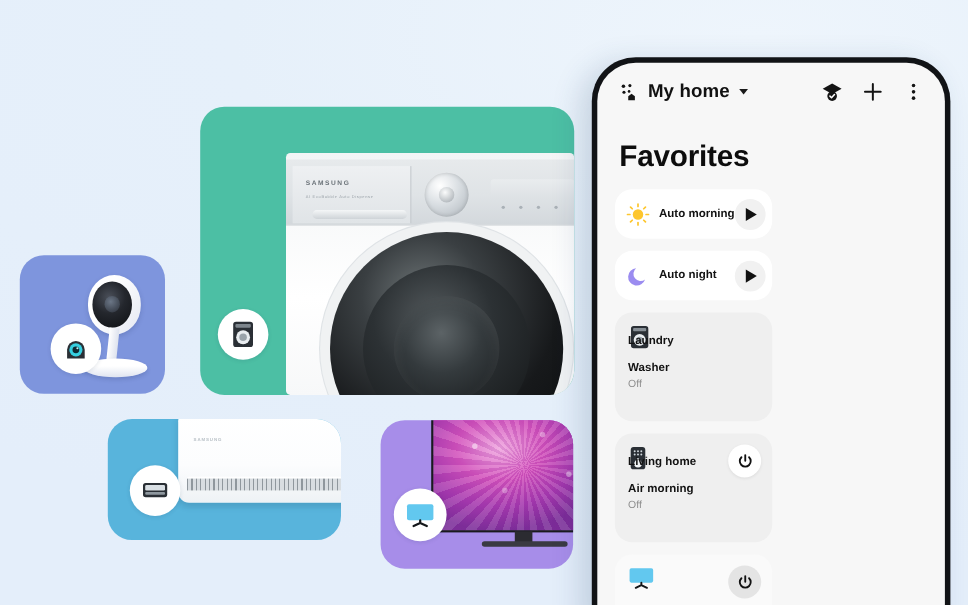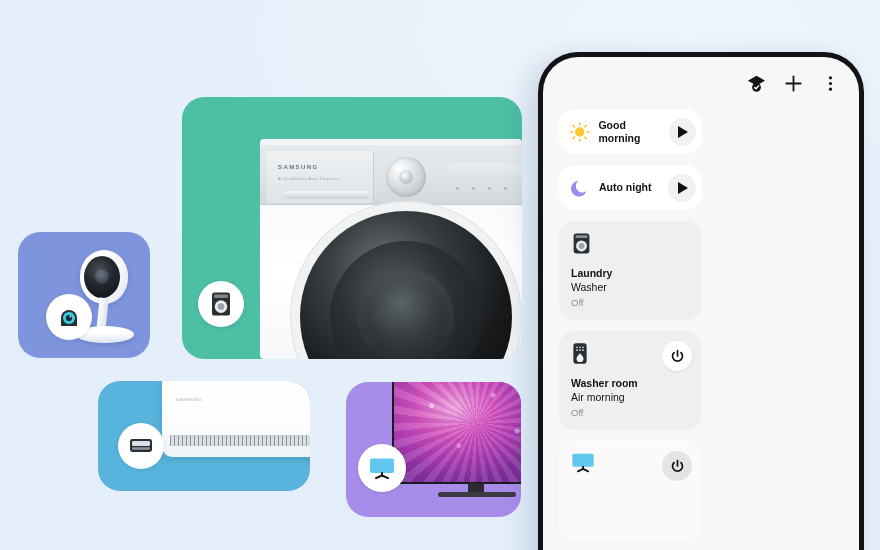--- a/index.html
+++ b/index.html
@@ -239,23 +239,23 @@
   }
   .device-card.elevated { background:#fafafa; }
   .dev-top { display:flex; align-items:flex-start; }
   .pwr {
     position:absolute; right: 10px; top: 10px;
     width: 30px; height: 30px; border-radius: 50%;
     background: #e4e4e4;
     display:flex; align-items:center; justify-content:center;
   }
   .pwr.on { background:#ffffff; box-shadow: 0 1px 3px rgba(0,0,0,.08); }
-  .dev-text { position:absolute; left:12px; bottom:10px; }
+  .dev-text { position:absolute; left:12px; bottom:26px; }
   .dev-room { font-size: 10.5px; font-weight: 700; color:#121212; line-height:1.32; }
-  .dev-name { font-size: 10.5px; font-weight: 400; color:#121212; line-height:1.32; }
+  .dev-name { font-size: 10.5px; font-weight: 700; color:#121212; line-height:1.32;margin-top:10px; }
   .dev-status { font-size: 9.5px; color:#8e8e8e; line-height:1.5; margin-top:1px; }
 
   
   .glyph { display:block; }
 </style>
 </head>
 <body>
 
 <div id="stage">
 
@@ -327,55 +327,67 @@
         <rect x="2" y="2.5" width="24" height="14.5" rx="1.8" fill="#62c8ef"></rect>
         <path d="M14 17 L14 19.5 M14 19.5 L8 22.2 M14 19.5 L20 22.2" stroke="#14171a" stroke-width="2" fill="none" stroke-linecap="round"></path>
       </svg>
     </div>
   </div>
 
   <div id="phone">
     <div id="screen">
 
       <div id="app-bar">
+        <div id="home-picker">
+          <svg width="17" height="17" viewBox="0 0 18 18">
+            <circle cx="4" cy="3.6" r="1.7" fill="#141414"></circle>
+            <circle cx="10.2" cy="3" r="1.5" fill="#141414"></circle>
+            <circle cx="4.5" cy="9.4" r="1.5" fill="#141414"></circle>
+            <circle cx="9.4" cy="8.6" r="1.3" fill="#141414"></circle>
+            <path d="M8.6 17 L8.6 13.2 L11.8 10.8 L15 13.2 L15 17 Z" fill="#141414"></path>
+          </svg>
+          <span id="home-title">My home</span>
+          <span class="caret"></span>
+        </div>
         <div id="bar-actions">
           <svg width="21" height="21" viewBox="0 0 22 22">
             <path d="M11 3 L20 8 L11 13 L2 8 Z" fill="#141414"></path>
             <circle cx="11" cy="15" r="4.6" fill="#141414"></circle>
             <path d="M8.9 15.1 L10.4 16.6 L13.2 13.5" stroke="#ffffff" stroke-width="1.5" fill="none" stroke-linecap="round" stroke-linejoin="round"></path>
           </svg>
           <svg width="21" height="21" viewBox="0 0 22 22">
             <path d="M11 3.5 L11 18.5 M3.5 11 L18.5 11" stroke="#141414" stroke-width="1.9" stroke-linecap="round"></path>
           </svg>
           <svg width="21" height="21" viewBox="0 0 22 22">
             <circle cx="11" cy="5" r="1.7" fill="#141414"></circle>
             <circle cx="11" cy="11" r="1.7" fill="#141414"></circle>
             <circle cx="11" cy="17" r="1.7" fill="#141414"></circle>
           </svg>
         </div>
       </div>
 
+      <div id="page-title">Favorites</div>
 
       <div class="grid">
 
         <div class="scene-card">
           <svg width="22" height="22" viewBox="0 0 24 24">
             <circle cx="12" cy="12" r="5.2" fill="#fdc62e"></circle>
             <g stroke="#fdc62e" stroke-width="1.7" stroke-linecap="round">
               <path d="M12 1.6 L12 4"></path>
                 <path d="M12 20 L12 22.4"></path>
               <path d="M1.6 12 L4 12"></path>
                 <path d="M20 12 L22.4 12"></path>
               <path d="M4.6 4.6 L6.3 6.3"></path>
                 <path d="M17.7 17.7 L19.4 19.4"></path>
               <path d="M19.4 4.6 L17.7 6.3"></path>
                 <path d="M6.3 17.7 L4.6 19.4"></path>
             </g>
           </svg>
-          <div class="scene-name">Good morning</div>
+          <div class="scene-name">Auto morning</div>
           <div class="scene-play">
             <span class="tri"></span>
           </div>
         </div>
 
         <div class="scene-card">
           <svg width="22" height="22" viewBox="0 0 24 24">
             <path d="M19 15.4 A8.6 8.6 0 1 1 10.2 4.2 A7 7 0 0 0 19 15.4 Z" fill="#9b8cf0"></path>
           </svg>
           <div class="scene-name">Auto night</div>
@@ -415,21 +427,21 @@
               <path d="M10 12.6 C12.8 15.6 13.9 17.1 13.9 18.8 A3.9 3.9 0 0 1 6.1 18.8 C6.1 17.1 7.2 15.6 10 12.6 Z" fill="#f1f4f6"></path>
             </svg>
           </div>
           <div class="pwr on">
             <svg width="15" height="15" viewBox="0 0 16 16">
               <path d="M8 1.8 L8 7.4" stroke="#121212" stroke-width="1.8" stroke-linecap="round"></path>
               <path d="M4.3 3.9 A5.3 5.3 0 1 0 11.7 3.9" stroke="#121212" stroke-width="1.8" fill="none" stroke-linecap="round"></path>
             </svg>
           </div>
           <div class="dev-text">
-            <div class="dev-room">Washer room</div>
+            <div class="dev-room">Living home</div>
             <div class="dev-name">Air morning</div>
             <div class="dev-status">Off</div>
           </div>
         </div>
 
         <div class="device-card elevated">
           <div class="dev-top">
             <svg width="25" height="22" viewBox="0 0 28 24">
               <rect x="1.5" y="1.5" width="24" height="14.6" rx="1.8" fill="#62c8ef"></rect>
               <path d="M13.5 16.2 L13.5 18.6 M13.5 18.6 L7.8 21.4 M13.5 18.6 L19.2 21.4" stroke="#14171a" stroke-width="2" fill="none" stroke-linecap="round"></path>

